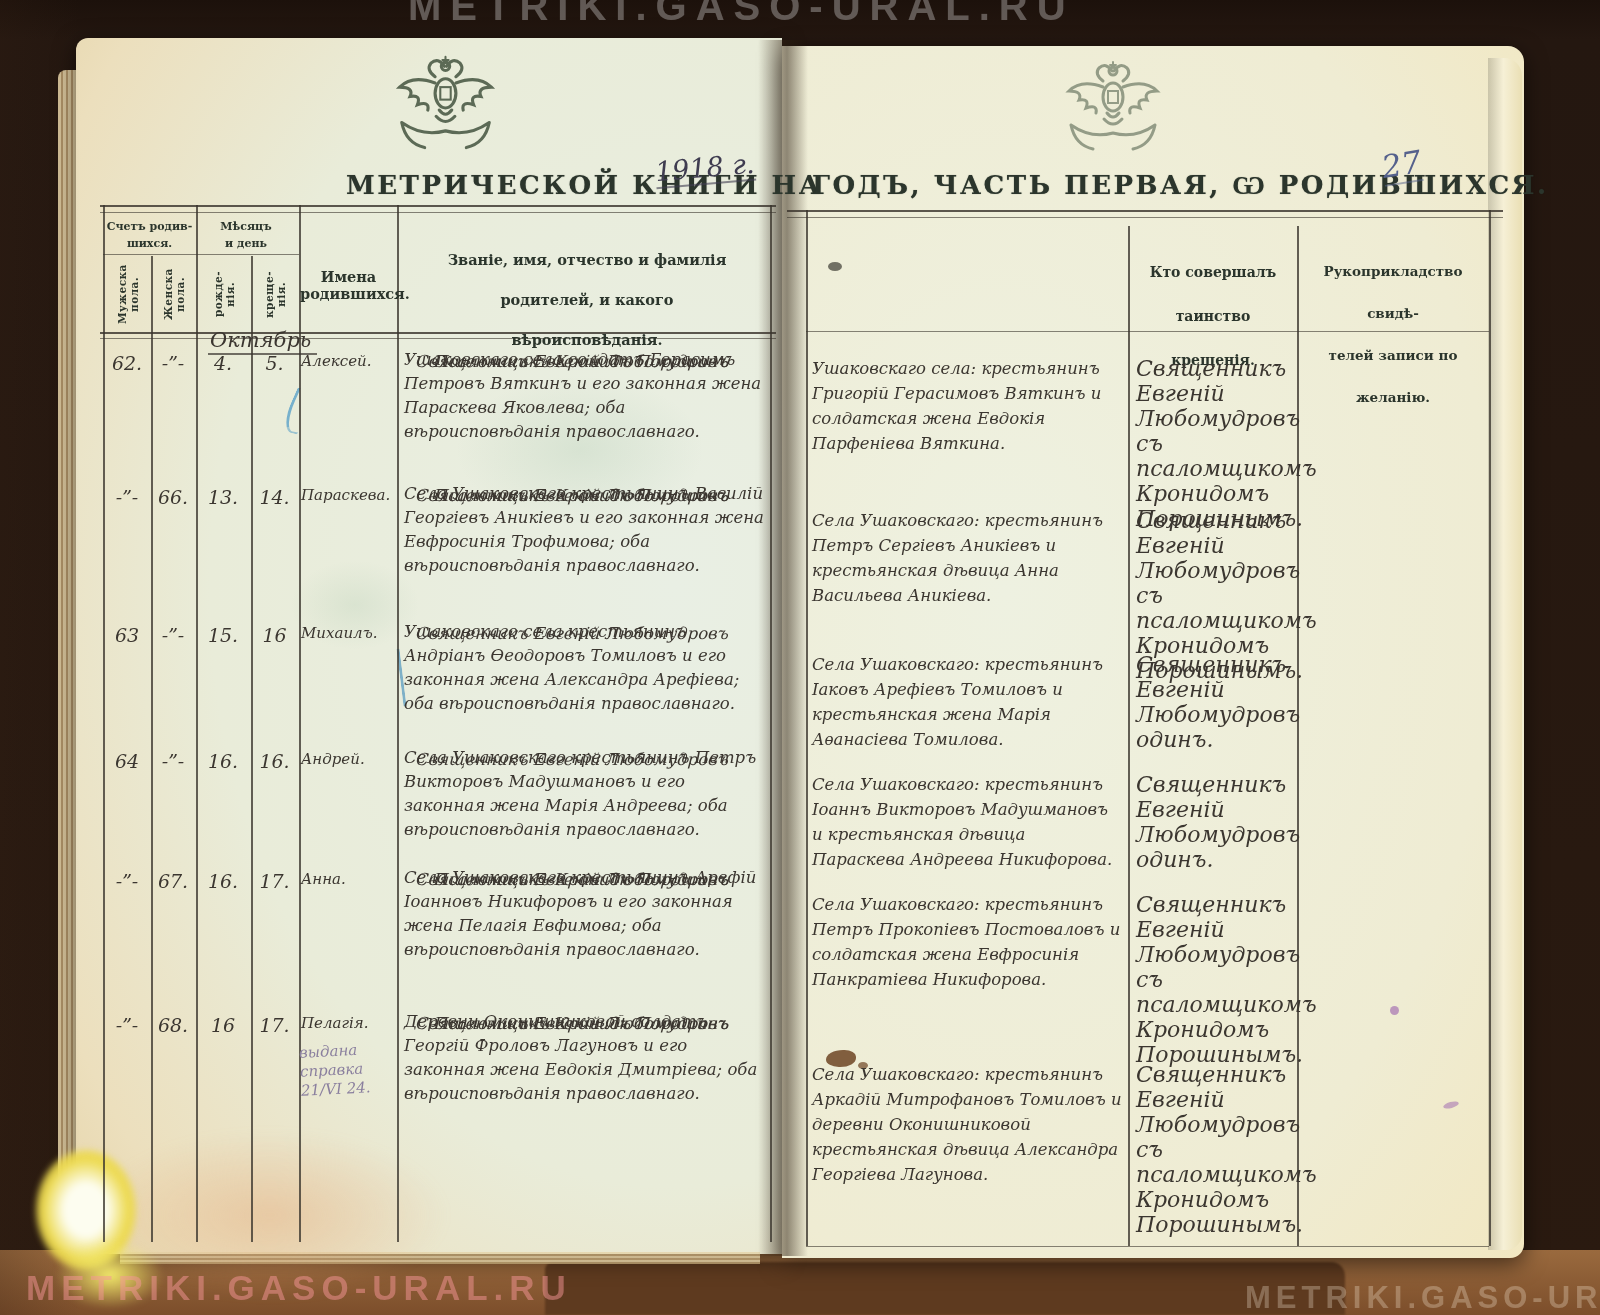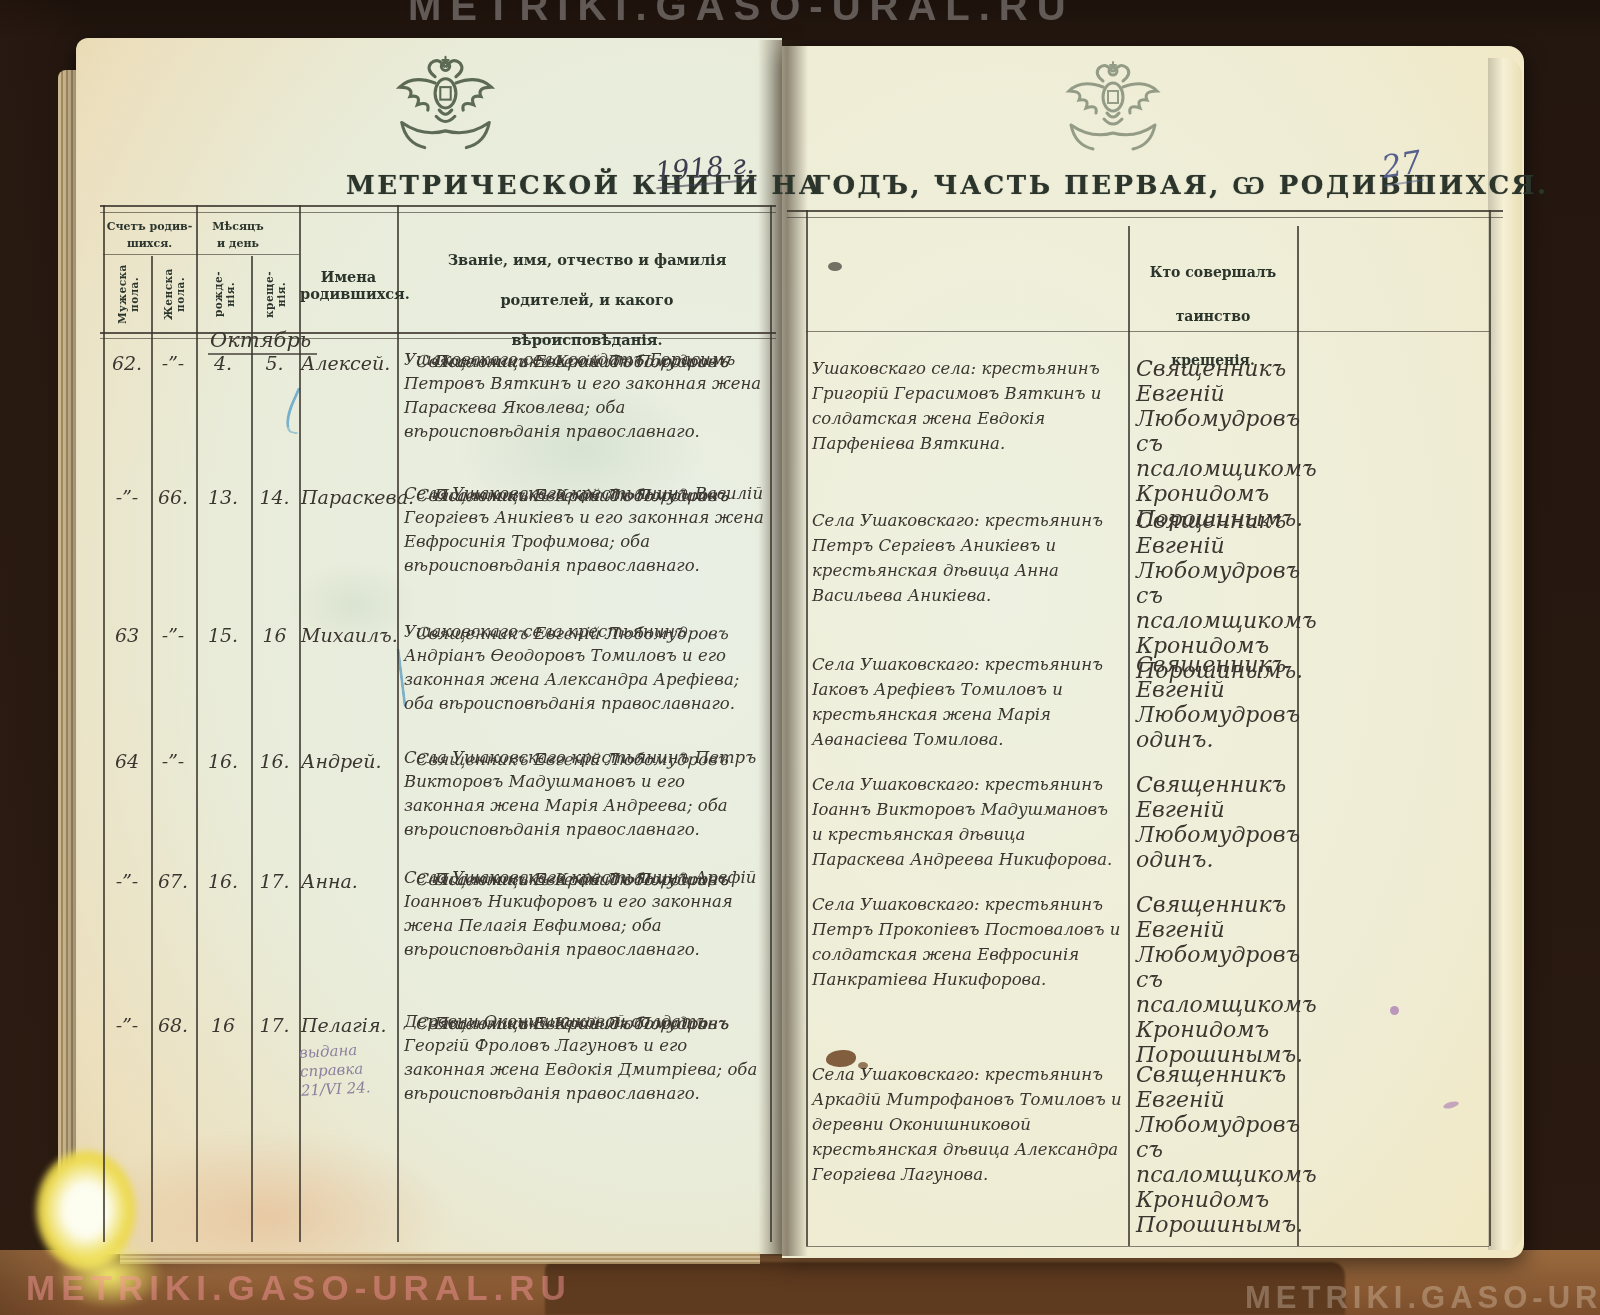--- a/index.html
+++ b/index.html
@@ -72,21 +72,21 @@
   .vline{width:2px;background:#3a352d;opacity:.78;}
 
   
   .hw{font-style:italic;color:#3b3630;font-family:"DejaVu Serif",serif;}
   .lrow,.rrow{position:absolute;left:0;top:0;width:1600px;height:0;}
   .lrow span,.lrow div,.rrow div{position:absolute;}
   .c-male{left:104px;width:46px;text-align:center;font-size:19px;}
   .c-fem {left:151px;width:44px;text-align:center;font-size:19px;}
   .c-born{left:197px;width:52px;text-align:center;font-size:19px;}
   .c-bapt{left:251px;width:47px;text-align:center;font-size:19px;}
-  .c-name{left:301px;width:96px;font-size:19px;}
+  .c-name{left:301px;width:96px;font-size:15px;}
   .c-par {left:404px;width:364px;font-size:16.5px;line-height:24px;top:-4px;}
   .sig{display:block;margin-top:2px;padding-left:12px;transform:skewX(-4deg);}
   .sig.s2{padding-left:30px;}
   .sig:empty{display:none;}
   .r-god {left:812px;width:310px;font-size:16.5px;line-height:25px;}
   .r-cler{left:1136px;width:152px;font-size:22px;line-height:25px;}
   .month{font-size:21px;border-bottom:2px solid rgba(59,54,48,.7);padding:0 6px 1px 2px;}
   .year-hw{font-size:27px;color:#3f3c50;transform:rotate(-5deg);border-bottom:2px solid rgba(63,60,80,.6);}
   .pageno{font-size:31px;color:#55618c;transform:rotate(-9deg);border-bottom:2px solid rgba(85,97,140,.5);}
   .note-violet{font-size:15px;line-height:19px;color:#8a7f9e;white-space:pre-line;transform:rotate(-3deg);}
@@ -180,36 +180,38 @@
   <div class="abs hline thin" style="left:787px;top:217px;width:716px"></div>
   <div class="abs hline thin" style="left:806px;top:331px;width:683px"></div>
   <div class="abs vline" style="left:806px;top:210px;height:1036px"></div>
   <div class="abs vline" style="left:1128px;top:226px;height:1020px"></div>
   <div class="abs vline" style="left:1297px;top:226px;height:1020px"></div>
   <div class="abs vline" style="left:1489px;top:210px;height:1036px"></div>
   <div class="abs hline thin" style="left:806px;top:1246px;width:683px"></div>
 
   <div class="abs printed colhead" style="left:103px;top:218px;width:93px;line-height:17px">Счетъ родив-
 шихся.</div>
-  <div class="abs printed colhead" style="left:188px;top:218px;width:100px;line-height:17px">Мѣсяцъ
+  <div class="abs printed colhead" style="left:196px;top:218px;width:100px;line-height:17px">Мѣсяцъ
 и день</div>
   <div class="abs printed vcell pre" style="left:106px;top:258px;width:44px;height:72px">Мужеска
 пола.</div>
   <div class="abs printed vcell pre" style="left:153px;top:258px;width:42px;height:72px">Женска
 пола.</div>
   <div class="abs printed vcell pre" style="left:199px;top:258px;width:50px;height:72px">рожде-
 нія.</div>
   <div class="abs printed vcell pre" style="left:253px;top:258px;width:44px;height:72px">креще-
 нія.</div>
   <div class="abs printed colhead" style="left:300px;top:268px;width:97px;font-size:14.5px">Имена родившихся.</div>
   <div class="abs printed colhead" style="left:404px;top:240px;width:366px;font-size:14.5px;line-height:40px">Званіе, имя, отчество и фамилія родителей, и какого
 вѣроисповѣданія.</div>
 
   <div class="abs printed colhead" style="left:1133px;top:250px;width:160px;font-size:14px;line-height:44px">Кто совершалъ таинство
 крещенія.</div>
+  <div class="abs printed colhead" style="left:1300px;top:250px;width:186px;font-size:13.5px;line-height:42px">Рукоприкладство свидѣ-
+телей записи по желанію.</div>
 
   <div class="abs hw month" style="left:208px;top:328px">Октябрь</div>
 
   <div class="lrow" style="top:352px">
     <span class="hw c-male">62.</span>
     <span class="hw c-fem">-”-</span>
     <span class="hw c-born">4.</span>
     <span class="hw c-bapt">5.</span>
     <span class="hw c-name">Алексей.</span>
     <div class="hw c-par">

